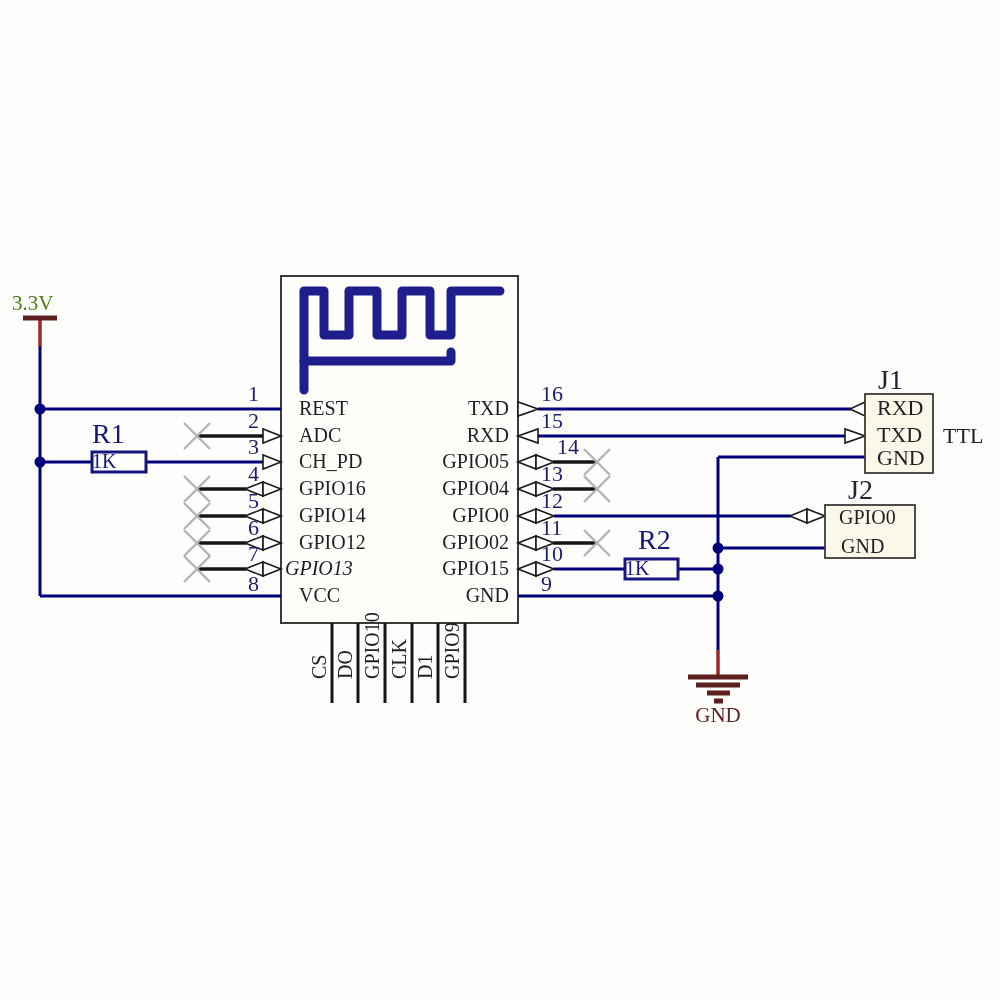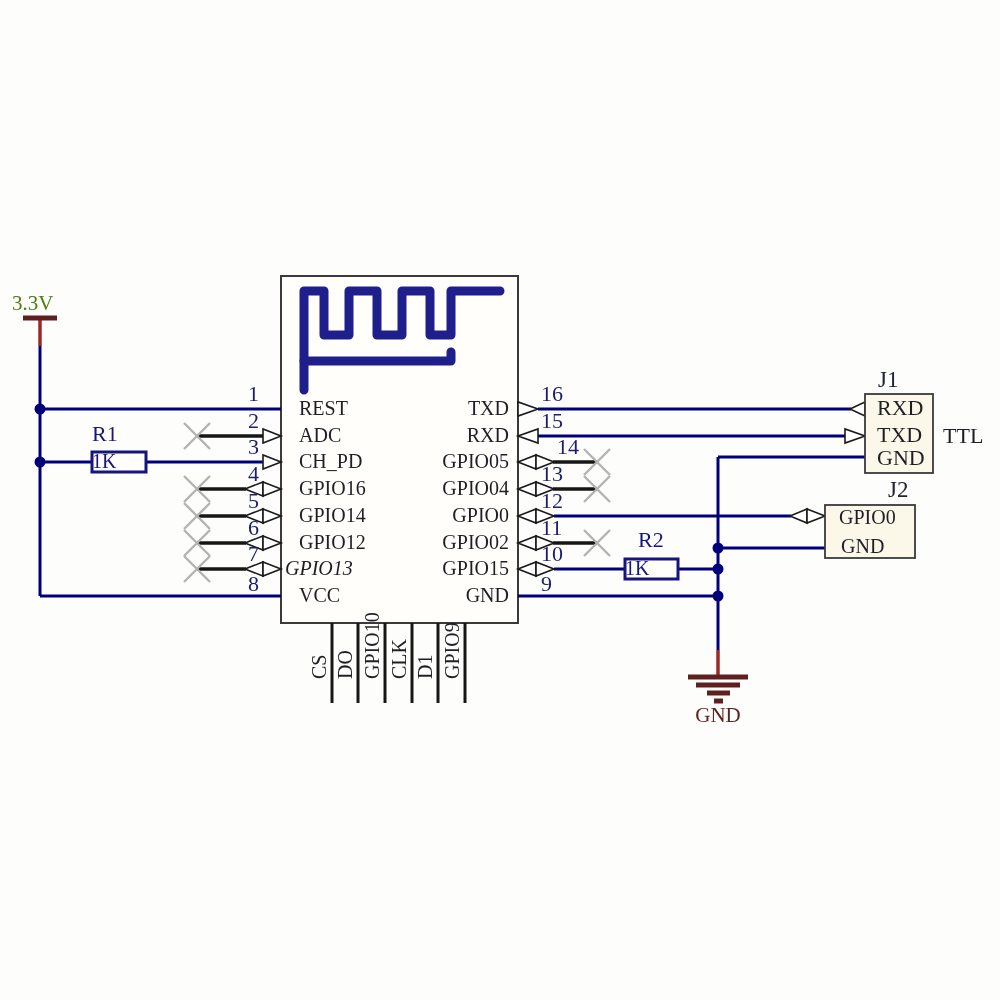--- a/index.html
+++ b/index.html
@@ -6,23 +6,23 @@
   #canvas{
     position:relative;width:1000px;height:1000px;background:#fdfdfc;overflow:hidden;
     font-family:"Liberation Serif","DejaVu Serif",serif;
   }
   #schematic-svg{position:absolute;left:0;top:0;}
   .txt{position:absolute;white-space:nowrap;}
   .pin-name{font-size:20px;line-height:22px;color:#1e1e24;}
   .pin-name.right{text-align:right;}
   .pin-num{font-size:22px;line-height:22px;color:#1d1d6e;}
   .pin-num.left{text-align:right;}
-  .ref-navy{font-size:22px;line-height:22px;color:#15157d;}
+  .ref-navy{font-size:28px;line-height:22px;color:#15157d;}
   .res-val{font-size:20px;line-height:20px;color:#15157d;text-align:left;}
-  .conn-ref{font-size:23px;line-height:22px;color:#232338;}
+  .conn-ref{font-size:28px;line-height:22px;color:#232338;}
   .conn-pin{font-size:22px;line-height:24px;color:#1e1e24;}
   .conn-pin-sm{font-size:20px;line-height:22px;color:#1e1e24;}
   .annotation{font-size:22px;line-height:24px;color:#1e1e24;}
   .power-label{font-size:21px;line-height:22px;color:#4d7c0f;}
   .gnd-label{font-size:21px;line-height:22px;color:#5f2222;text-align:center;}
   .esp-label{font-size:24px;line-height:26px;font-weight:bold;color:#1a1a8c;letter-spacing:.5px;}
   .bottom-pin{font-size:20px;line-height:22px;color:#1e1e24;transform:rotate(-90deg);transform-origin:0 0;}
 </style>
 </head>
 <body>
@@ -200,19 +200,19 @@
 
   <div class="txt ref-navy" style="left:638px;top:529px;">R2</div>
   <div class="txt res-val" style="left:625px;top:558px;width:53px;">1K</div>
 
   <div class="txt conn-ref" style="left:878px;top:369px;">J1</div>
   <div class="txt conn-pin" style="left:877px;top:396px;">RXD</div>
   <div class="txt conn-pin" style="left:877px;top:423px;">TXD</div>
   <div class="txt conn-pin" style="left:877px;top:446px;">GND</div>
   <div class="txt annotation" style="left:943px;top:424px;">TTL</div>
 
-  <div class="txt conn-ref" style="left:848px;top:479px;margin-left:40px;">J2</div>
+  <div class="txt conn-ref" style="left:848px;top:479px;">J2</div>
   <div class="txt conn-pin-sm" style="left:839px;top:506px;">GPIO0</div>
   <div class="txt conn-pin-sm" style="left:841px;top:535px;">GND</div>
 
   <div class="txt gnd-label" style="left:674px;top:704px;width:88px;">GND</div>
 
 </div>
 
 </body></html>

